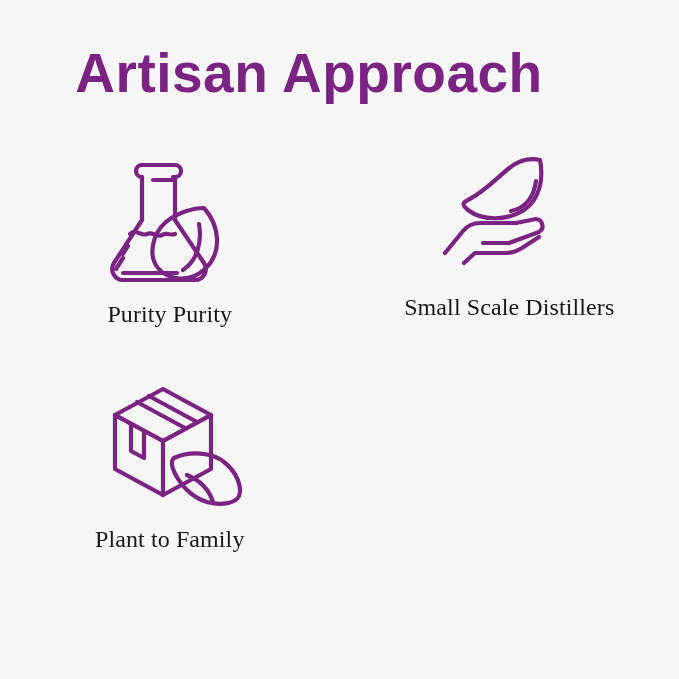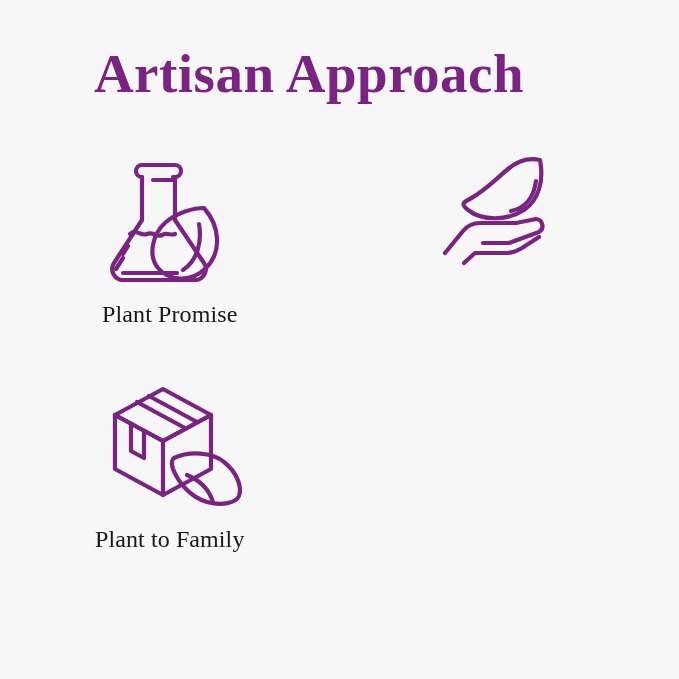--- a/index.html
+++ b/index.html
@@ -19,21 +19,21 @@
     height: 679px;
     background: #f8f7f7;
     box-sizing: border-box;
   }
   .page-title {
     position: absolute;
     top: 44px;
     left: 0;
     width: 618px;
     text-align: center;
-    font-family: Liberation Serif, serif;
+    font-family: Liberation Sans, sans-serif;
     font-weight: bold;
     font-size: 55px;
     letter-spacing: 0.5px;
     color: #7b2382;
     line-height: 1.08;
     white-space: nowrap;
   }
   .grid {
     position: absolute;
     top: 150px;
@@ -114,38 +114,39 @@
 
           <path class="ico" d="M33 96 l-5 8"></path>
           <path class="ico" d="M28 108 l-7 11"></path>
 
           <path class="ico" d="M28 123 h54"></path>
 
           <path class="ico" d="M109 58 c16 18 18 44 2 60 c-16 16 -38 12 -48 0 c-10 -12 -6 -34 8 -46 c12 -10 28 -14 38 -14 Z"></path>
           <path class="ico" d="M104 74 c3 17 -1 36 -16 46"></path>
         </svg>
       </span>
-      <div class="feature-label">Plant Promise</div>
+      <div class="feature-label">Purity Purity</div>
     </div>
 
 
     <div class="feature row-2">
       <span class="feature-icon">
         <svg viewBox="0 0 150 120" xmlns="http://www.w3.org/2000/svg">
 
           <path class="ico" d="M106 10 c4 20 -1 40 -16 50 c-17 11 -42 11 -56 0 c-6 -5 -6 -7 0 -10 c16 -8 29 -22 40 -31 c11 -9 23 -11 32 -9 Z"></path>
           <path class="ico" d="M102 31 c-2 15 -10 27 -25 30"></path>
 
           <path class="ico" d="M11 103 l18 -22 c5 -6 10 -8 17 -8 l36 0"></path>
 
           <path class="ico" d="M82 73 l20 -4 a7 7 0 0 1 3 13 l-30 11 l-26 0"></path>
 
           <path class="ico" d="M30 113 l11 -10 l31 0 c6 0 11 -2 16 -5 l17 -11"></path>
         </svg>
       </span>
+      <div class="feature-label">Small Scale Distillers</div>
     </div>
 
     <div class="feature row-2">
       <span class="feature-icon">
         <svg viewBox="0 0 150 120" xmlns="http://www.w3.org/2000/svg">
 
           <path class="ico" d="M20 33 l0 54 l48 26 l0 -54 Z"></path>
 
           <path class="ico" d="M68 59 l48 -26 l0 54 l-48 26"></path>
 

